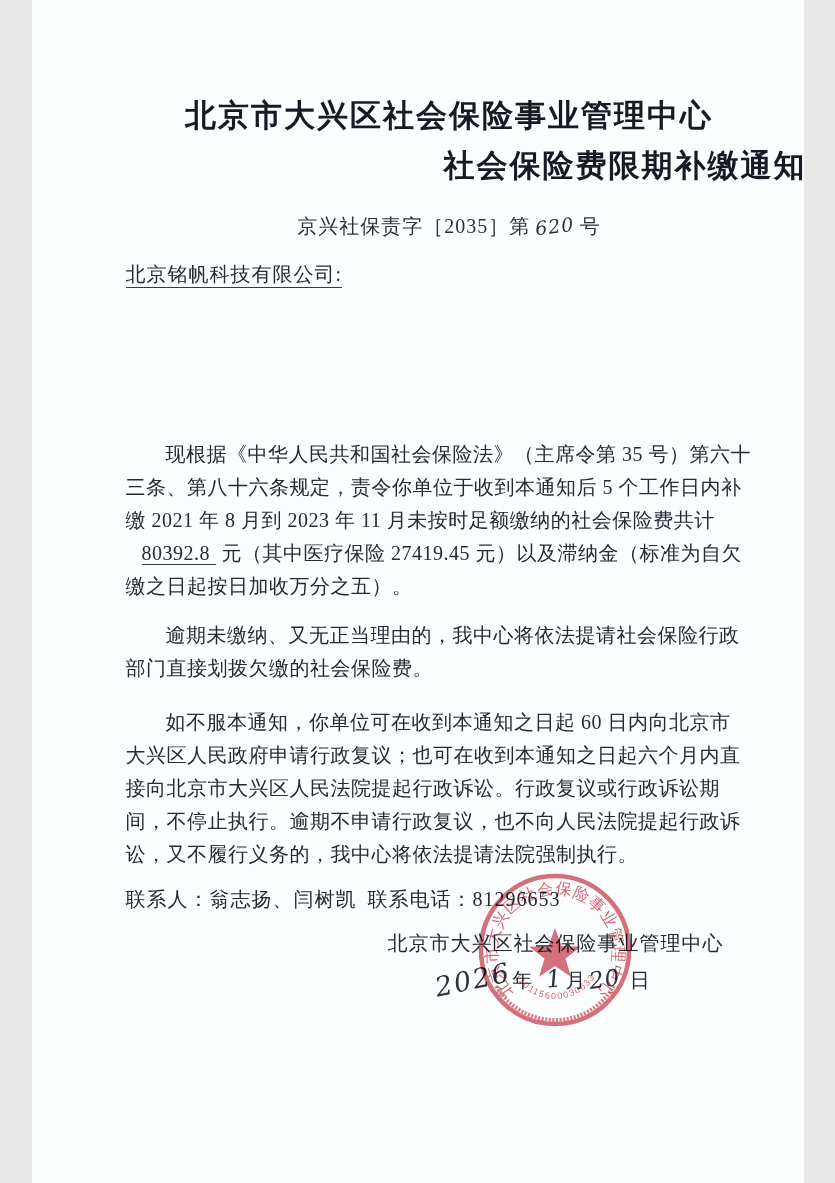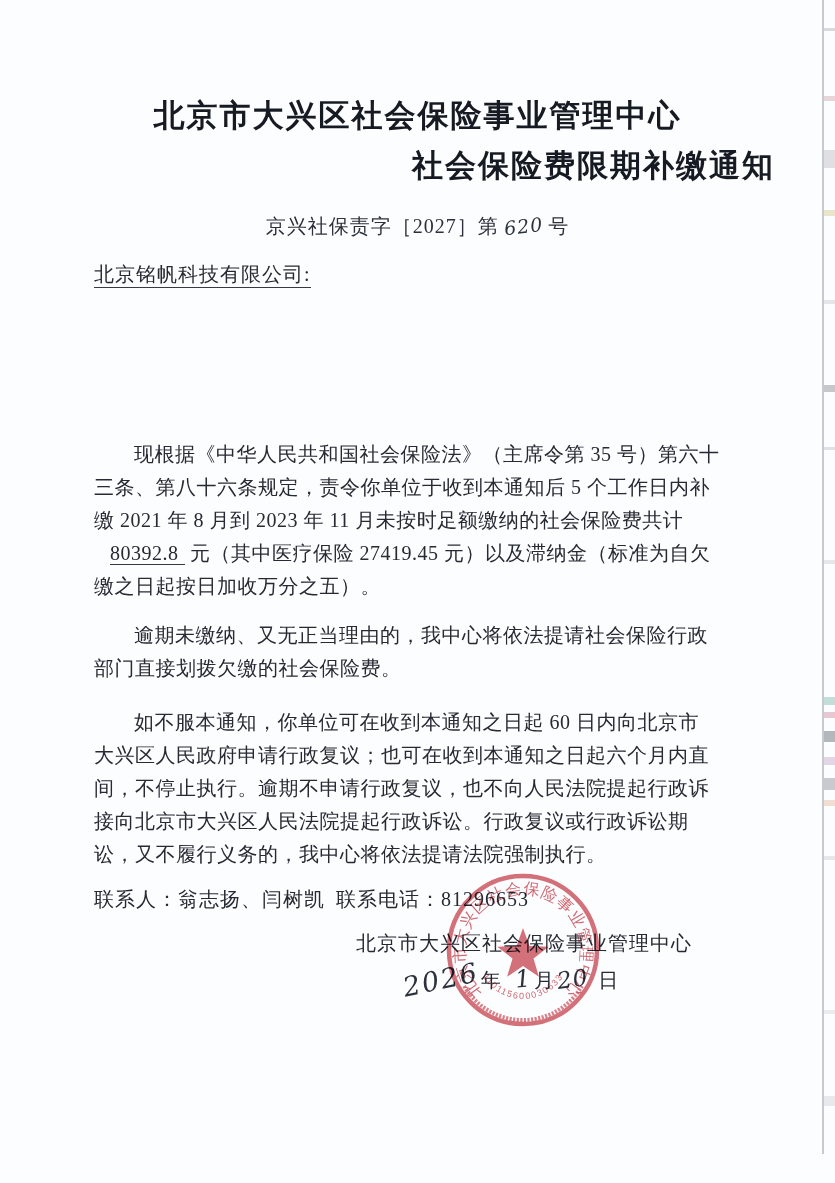--- a/index.html
+++ b/index.html
@@ -1,17 +1,17 @@
 <!DOCTYPE html>
 <html><head>
 <meta charset="utf-8">
 <style>
   html,body{margin:0;padding:0;background:#e8e8e8;}
   .page{
-    position:relative;width:835px;height:1183px;margin:0 auto;
+    position:relative;width:772px;height:1183px;margin:0 auto;
     background:#fcfdfe;overflow:hidden;
     font-family:"Liberation Serif","DejaVu Serif",serif;
     color:#262a33;
   }
   .abs{position:absolute;}
   
   .title{
     left:60px;top:96px;width:715px;text-align:center;
     font-family:"Liberation Sans","DejaVu Sans",sans-serif;
     font-weight:700;font-size:31px;line-height:40px;letter-spacing:2px;
@@ -56,43 +56,43 @@
   .streak{left:824px;width:11px;}
 </style>
 </head>
 <body>
 
 <div class="page">
 
   <div class="abs title">北京市大兴区社会保险事业管理中心</div>
   <div class="abs title title2">社会保险费限期补缴通知</div>
 
-  <div class="abs docnum"><span>京兴社保责字［2027］第</span><span class="hand">620</span><span>号</span></div>
+  <div class="abs docnum"><span>京兴社保责字［2035］第</span><span class="hand">620</span><span>号</span></div>
 
   <div class="abs addressee"><span class="u">北京铭帆科技有限公司:</span></div>
 
 
   <div class="abs para p2">
     <div class="ln ind">现根据《中华人民共和国社会保险法》（主席令第 35 号）第六十</div>
     <div class="ln">三条、第八十六条规定，责令你单位于收到本通知后 5 个工作日内补</div>
     <div class="ln">缴 2021 年 8 月到 2023 年 11 月未按时足额缴纳的社会保险费共计</div>
     <div class="ln"><span class="usum">80392.8</span> <span>元（其中医疗保险 27419.45 元）以及滞纳金（标准为自欠</span></div>
     <div class="ln">缴之日起按日加收万分之五）。</div>
   </div>
 
   <div class="abs para p3">
     <div class="ln ind">逾期未缴纳、又无正当理由的，我中心将依法提请社会保险行政</div>
     <div class="ln">部门直接划拨欠缴的社会保险费。</div>
   </div>
 
   <div class="abs para p4">
     <div class="ln ind">如不服本通知，你单位可在收到本通知之日起 60 日内向北京市</div>
     <div class="ln">大兴区人民政府申请行政复议；也可在收到本通知之日起六个月内直</div>
+    <div class="ln">接向北京市大兴区人民法院提起行政诉讼。行政复议或行政诉讼期</div>
     <div class="ln">间，不停止执行。逾期不申请行政复议，也不向人民法院提起行政诉</div>
-    <div class="ln">接向北京市大兴区人民法院提起行政诉讼。行政复议或行政诉讼期</div>
     <div class="ln">讼，又不履行义务的，我中心将依法提请法院强制执行。</div>
   </div>
 
   <div class="abs contact contact-name">联系人：翁志扬、闫树凯</div>
   <div class="abs contact contact-phone">联系电话：81296653</div>
 
   <div class="abs signature">北京市大兴区社会保险事业管理中心</div>
 
   <div class="abs dateline"><span class="hand hw-year">2026</span><span class="unit">年</span><span class="hand hw-month">1</span><span class="unit">月</span><span class="hand hw-day">20</span><span class="unit">日</span></div>
 

